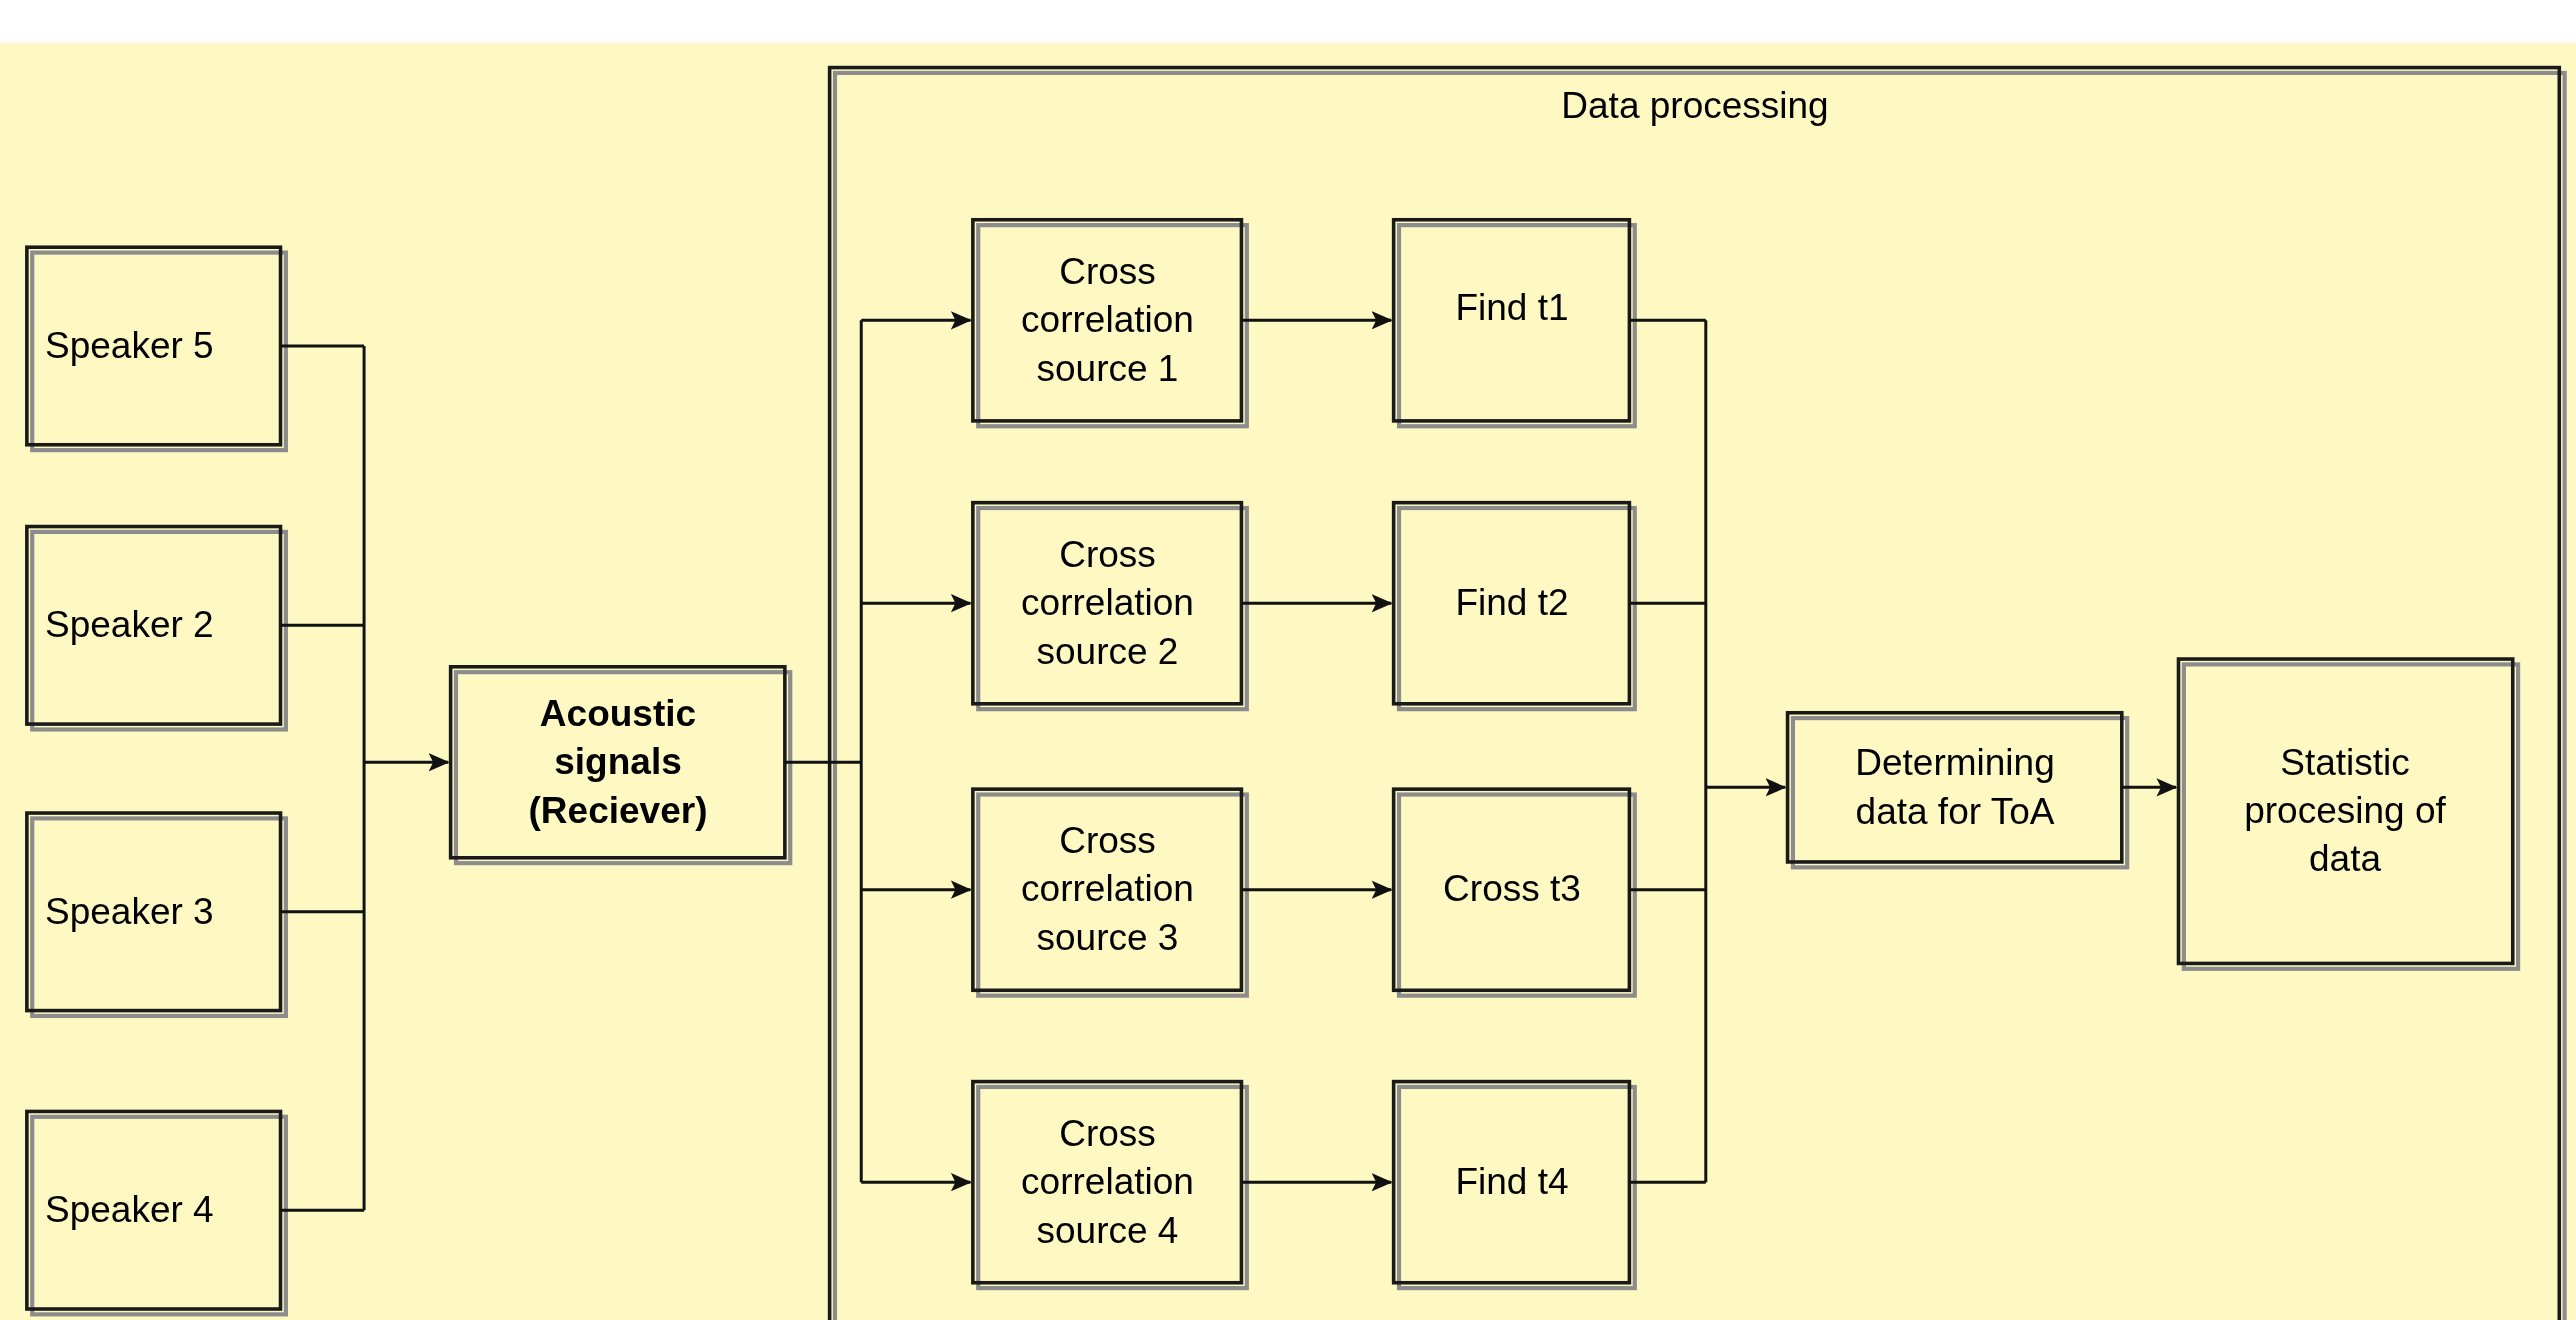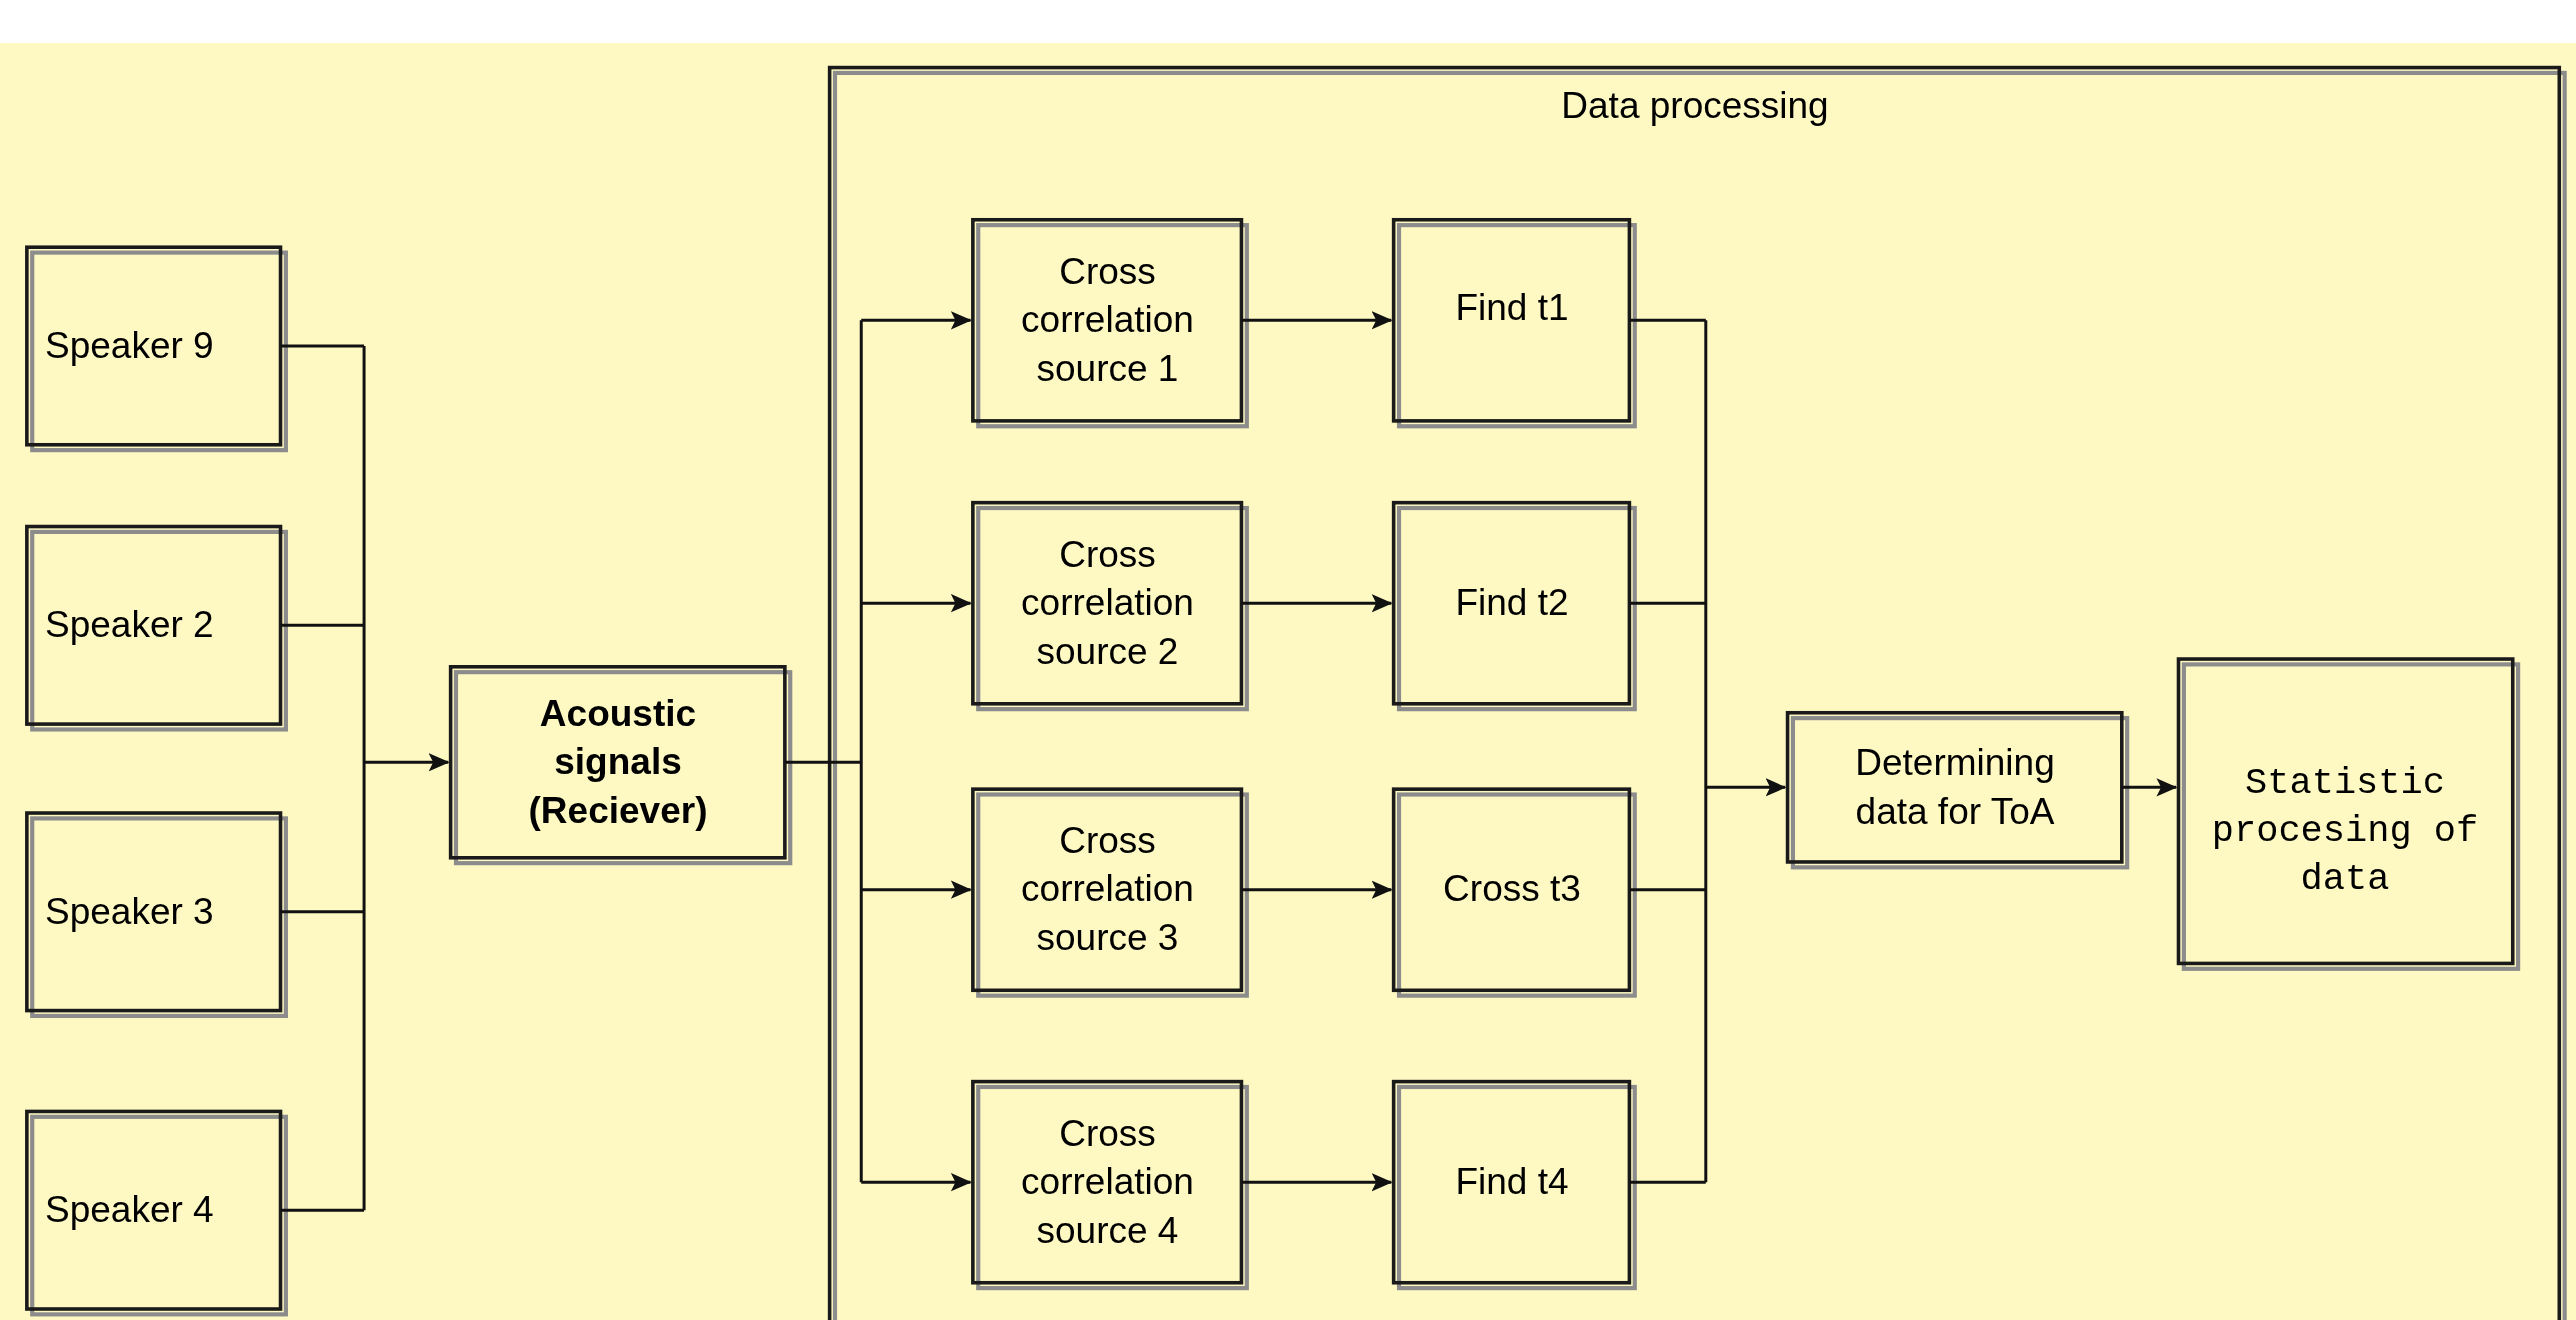--- a/index.html
+++ b/index.html
@@ -89,21 +89,21 @@
         <line x1="2730" y1="1908.5" x2="2858" y2="1908.5" stroke="#111111" stroke-width="5"></line>
         <line x1="2858" y1="464.5" x2="2858" y2="1908.5" stroke="#111111" stroke-width="5"></line>
         <line x1="2858" y1="1247" x2="2991" y2="1247" stroke="#111111" stroke-width="5" marker-end="url(#arrow)"></line>
         <line x1="3555" y1="1247" x2="3646" y2="1247" stroke="#111111" stroke-width="5" marker-end="url(#arrow)"></line>
       </g>
   </svg>
 
   <div class="grouptitle" id="group-title" style="left: 830px; width: 1730px; top: 42px;">Data processing</div>
 
   <div id="labels">
-      <div class="boxlabel left" style="left: 27px; top: 204px; width: 254px; height: 198px;">Speaker 9</div>
+      <div class="boxlabel left" style="left: 27px; top: 204px; width: 254px; height: 198px;">Speaker 5</div>
       <div class="boxlabel left" style="left: 27px; top: 483px; width: 254px; height: 198px;">Speaker 2</div>
       <div class="boxlabel left" style="left: 27px; top: 770px; width: 254px; height: 198px;">Speaker 3</div>
       <div class="boxlabel left" style="left: 27px; top: 1068px; width: 254px; height: 198px;">Speaker 4</div>
       <div class="boxlabel" style="left: 451px; top: 624px; width: 334px; height: 191px; font-weight: bold;">Acoustic
 signals
 (Reciever)</div>
       <div class="boxlabel" style="left: 973px; top: 177px; width: 269px; height: 201px;">Cross
 correlation
 source 1</div>
       <div class="boxlabel" style="left: 973px; top: 460px; width: 269px; height: 201px;">Cross
@@ -114,19 +114,19 @@
 source 3</div>
       <div class="boxlabel" style="left: 973px; top: 1039px; width: 269px; height: 201px;">Cross
 correlation
 source 4</div>
       <div class="boxlabel" style="left: 1394px; top: 165px; width: 236px; height: 201px;">Find t1</div>
       <div class="boxlabel" style="left: 1394px; top: 460px; width: 236px; height: 201px;">Find t2</div>
       <div class="boxlabel" style="left: 1394px; top: 746px; width: 236px; height: 201px;">Cross t3</div>
       <div class="boxlabel" style="left: 1394px; top: 1039px; width: 236px; height: 201px;">Find t4</div>
       <div class="boxlabel" style="left: 1788px; top: 670px; width: 334px; height: 149px;">Determining
 data for ToA</div>
-      <div class="boxlabel" style="left: 2178px; top: 636px; width: 334px; height: 304px; font-family: Liberation Mono, monospace;">Statistic
+      <div class="boxlabel" style="left: 2178px; top: 616px; width: 334px; height: 304px;">Statistic
 procesing of
 data</div>
     </div>
 
 </div>
 
 
 </body></html>

